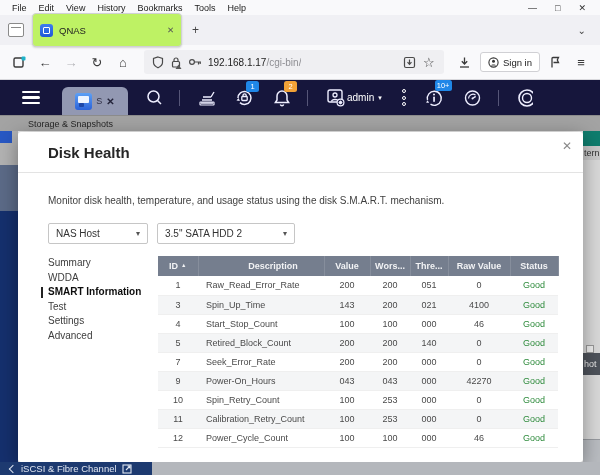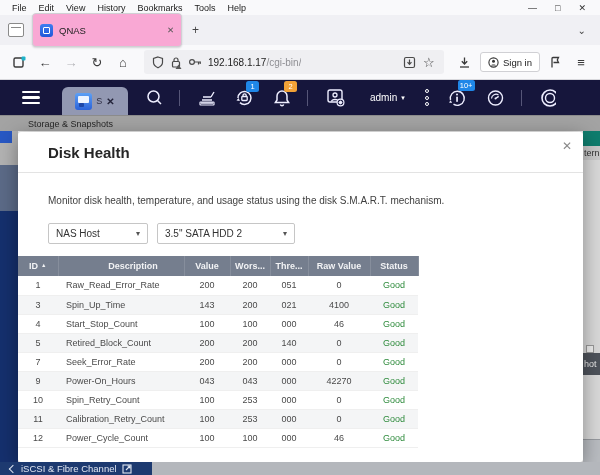--- a/index.html
+++ b/index.html
@@ -11,21 +11,21 @@
   .menubar { height:15px; background:#f9f9fb; display:flex; align-items:center;
     padding:0 6px; font-size:9px; color:#1a1a1a;gap:24px; }
   .menubar .mi { padding:0 6px; cursor:default; }
   .win-controls { margin-left:auto; display:flex; gap:18px; font-size:9px; color:#333; padding-right:8px; }
 
   
   .tabbar { height:30px; background:#f0f0f4; display:flex; align-items:center; padding:0 6px; }
   .tablist-btn { width:16px; height:14px; border:1px solid #8a8a8a; border-radius:2px;
     margin:0 8px 0 2px; position:relative; background:#fff; }
   .tablist-btn::after { content:""; position:absolute; left:2px; right:2px; top:3px; border-top:1.5px solid #8a8a8a; }
-  .tab-active { width:150px; height:24px; background:#f9a8d4; border:1px solid #d0d0d4; border-radius:4px;
+  .tab-active { width:150px; height:24px; background:#bef264; border:1px solid #d0d0d4; border-radius:4px;
     box-shadow:0 1px 2px rgba(0,0,0,.15); display:flex; align-items:center; padding:16px 7px; gap:6px; font-size:9.5px; color:#222; }
   .favicon { width:13px; height:13px; border-radius:3px; background:linear-gradient(#3d7df0,#2257d8);
     position:relative; flex:none; }
   .favicon::after { content:""; position:absolute; inset:3px; border:1.5px solid #fff; border-radius:1px; }
   .tab-close { margin-left:auto; color:#555; font-size:8.5px; }
   .newtab-btn { font-size:12px; color:#444; padding:0 10px; }
   .tabs-chevron { margin-left:auto; color:#444; font-size:10px; padding-right:8px; }
 
   
   .toolbar { height:35px; background:#f9f9fb; border-bottom:1px solid #d8d8dc;
@@ -54,21 +54,21 @@
   .qapp-ic::before { content:""; position:absolute; left:3px; top:3px; width:11px; height:7px; background:#eef4ff; border-radius:1px; }
   .qapp-ic::after { content:""; position:absolute; left:4px; bottom:3px; width:5px; height:4px; background:#1d46a8; border-radius:1px; }
   .qapp-letter { font-size:9px; color:#2e2e44; }
   .qapp-close { font-size:10px; color:#23233a; font-weight:bold; }
   .qic { position:relative; margin-left:17px; flex:none; display:flex; align-items:center; justify-content:center; }
   .qdiv { width:1px; height:16px; background:#565678; margin-left:15px; }
   .badge { position:absolute; top:-7px; left:12px; min-width:13px; height:11px; border-radius:2.5px;
     font-size:7.5px; color:#fff; display:flex; align-items:center; justify-content:center; padding:0 2px; }
   .badge.blue { background:#1f87e8; }
   .badge.orange { background:#f2a237; }
-  .admin { display:flex; align-items:center; gap:4px; margin-left:23px; color:#fff; font-size:10px; }
+  .admin { display:flex; align-items:center; gap:4px; margin-left:0; color:#fff; font-size:10px; }
   .admin .caret { font-size:7px; }
   .qdots { display:flex; flex-direction:column; gap:2.5px; margin-left:20px; }
   .qdots i { width:4px; height:4px; border:1.2px solid #fff; border-radius:50%; }
 
   
   .app-taskbar { height:16px; background:#a3a3a3; border-top:1px solid #8c8c8c;
     display:flex; align-items:center; font-size:9px; color:#262626; padding-left:28px; }
 
   
   .workspace { position:relative; height:344px; background:#e8e8e8; }
@@ -328,20 +328,28 @@
           <span>NAS Host</span>
           <span class="caret">▾</span>
         </div>
         <div class="select s2">
           <span>3.5" SATA HDD 2</span>
           <span class="caret">▾</span>
         </div>
       </div>
 
       <div class="dlg-content">
+        <div class="side">
+            <div class="side-item">Summary</div>
+            <div class="side-item">WDDA</div>
+            <div class="side-item sel">SMART Information</div>
+            <div class="side-item">Test</div>
+            <div class="side-item">Settings</div>
+            <div class="side-item">Advanced</div>
+          </div>
         <table class="smart">
           <colgroup>
             <col class="c-id">
               <col class="c-desc">
               <col class="c-val">
               <col class="c-wor">
             <col class="c-thr">
               <col class="c-raw">
               <col class="c-sta">
           </colgroup>

